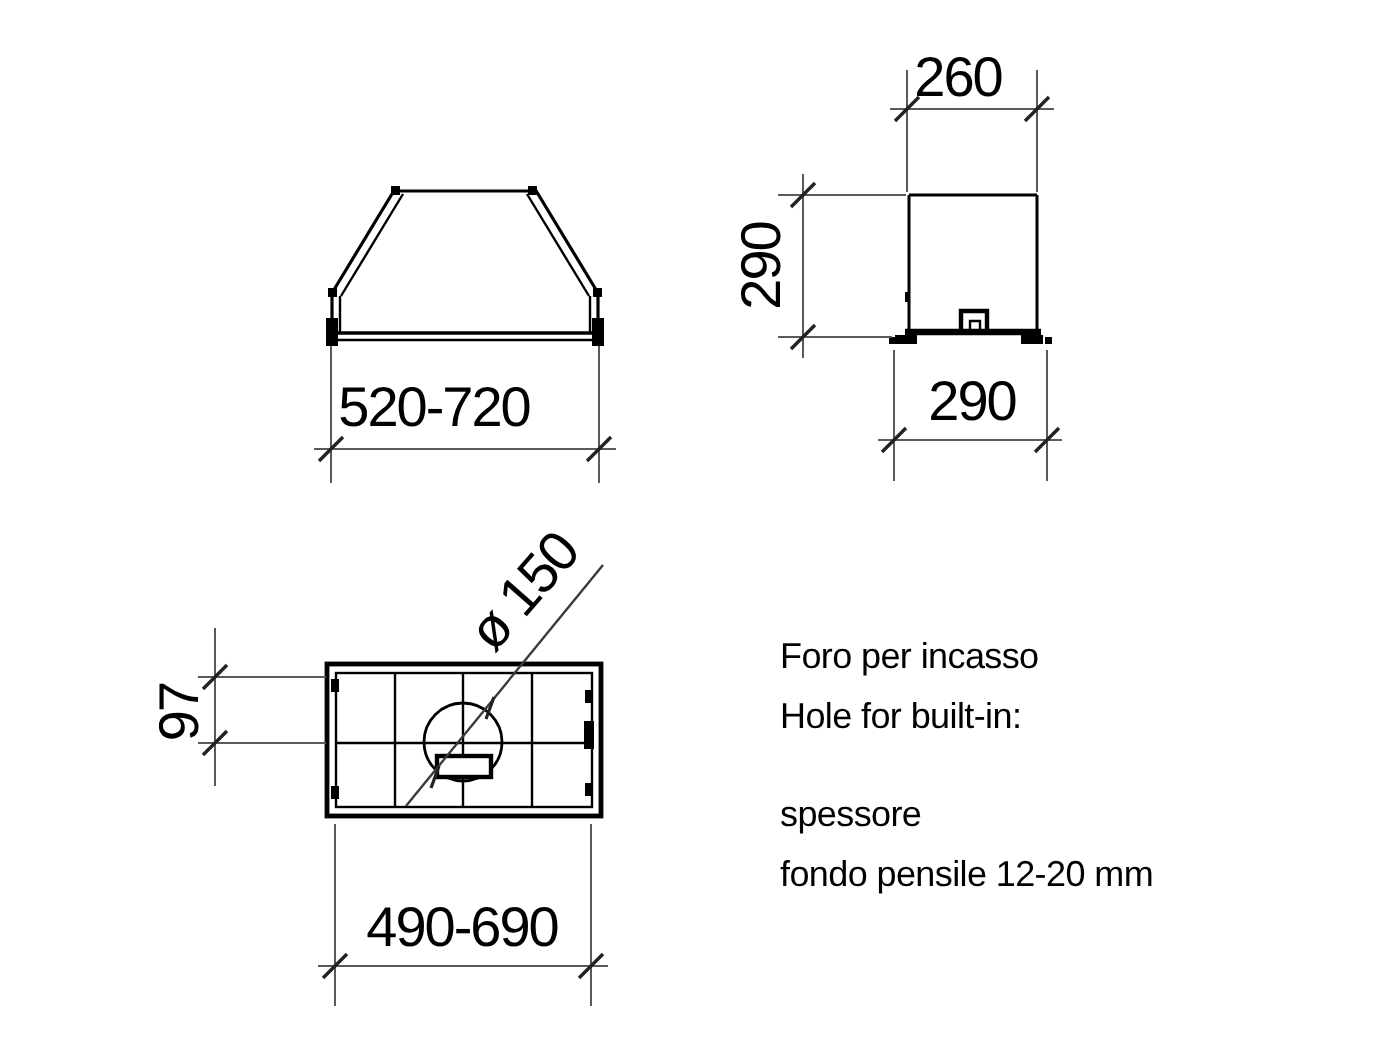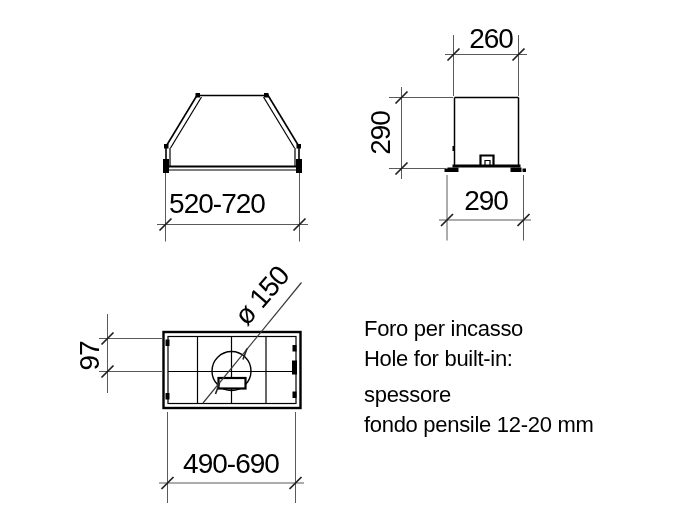--- a/index.html
+++ b/index.html
@@ -8,24 +8,24 @@
     font-family:"Liberation Sans",sans-serif;
   }
   #drawing{position:absolute;left:0;top:0;}
   .dim-label{
     position:absolute;font-size:28px;letter-spacing:-1px;color:#000;
     white-space:nowrap;transform:translate(-50%,-50%);line-height:1;
   }
   .rot90{transform:translate(-50%,-50%) rotate(-90deg);}
   .rot49{transform:translate(-50%,-50%) rotate(-49deg);}
   .notes{
-    position:absolute;left:364px;top:314px;color:#000;
-    font-size:22px;letter-spacing:-0.3px;line-height:29.5px;white-space:nowrap;
+    position:absolute;left:390px;top:314px;color:#000;
+    font-size:18px;letter-spacing:-0.3px;line-height:29.5px;white-space:nowrap;
   }
-  .notes .block2{margin-top:7px;}
+  .notes .block2{margin-top:20px;}
 </style>
 </head>
 <body>
 
 <div id="canvas">
 
   <svg id="drawing" width="700" height="529" viewBox="0 0 700 529">
 
     <g stroke="#000" fill="none">
       <line x1="197.5" y1="95.5" x2="267.5" y2="95.5" stroke-width="1.6"></line>
@@ -156,21 +156,21 @@
       <line x1="159" y1="483" x2="304" y2="483"></line>
       <g stroke="#222" stroke-width="1.7">
         <line x1="161.5" y1="489" x2="173.5" y2="477"></line>
         <line x1="289.5" y1="489" x2="301.5" y2="477"></line>
       </g>
     </g>
   </svg>
 
   <div class="dim-label" style="left:217px;top:204px;">520-720</div>
 
-  <div class="dim-label" style="left:491px;top:39px;">260</div>
+  <div class="dim-label" style="left:479px;top:39px;">260</div>
 
   <div class="dim-label rot90" style="left:381px;top:133px;">290</div>
 
   <div class="dim-label" style="left:486px;top:201px;">290</div>
 
   <div class="dim-label rot90" style="left:90px;top:356px;">97</div>
 
   <div class="dim-label rot49" style="left:262px;top:296px;">ø 150</div>
 
   <div class="dim-label" style="left:231px;top:464px;">490-690</div>

